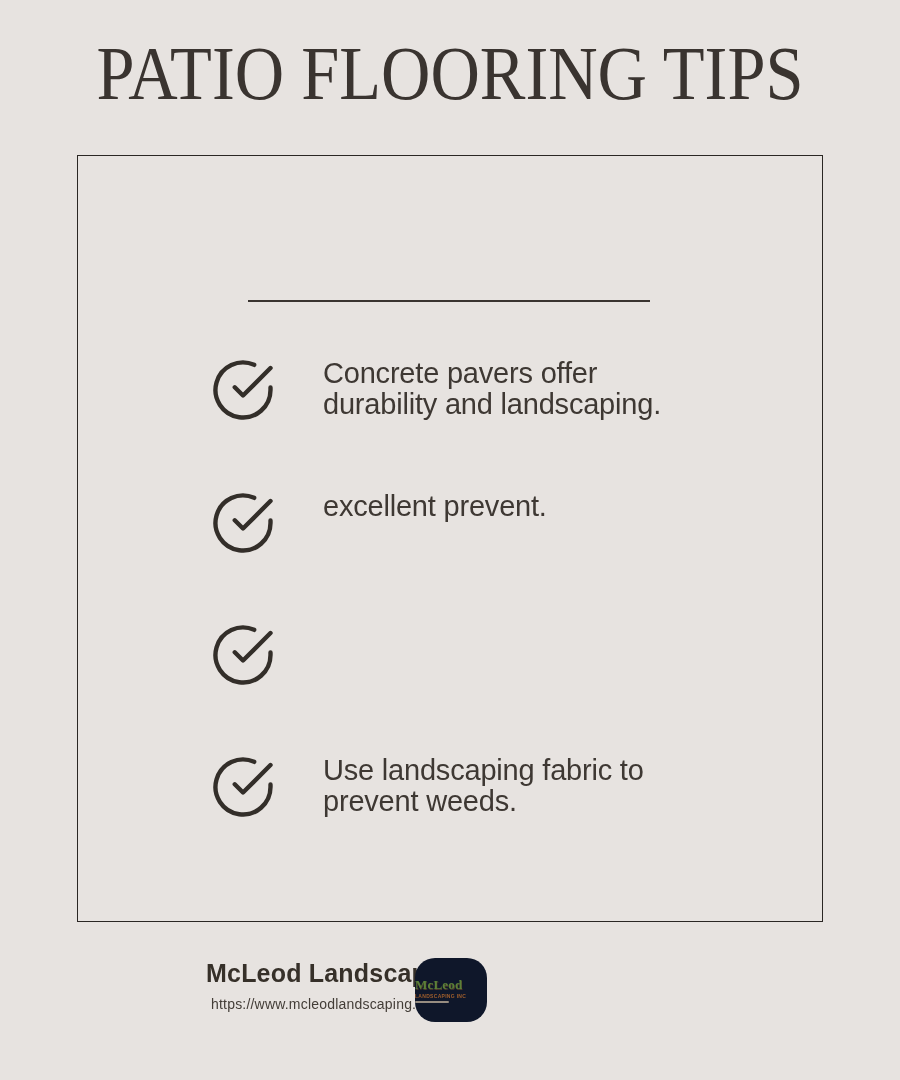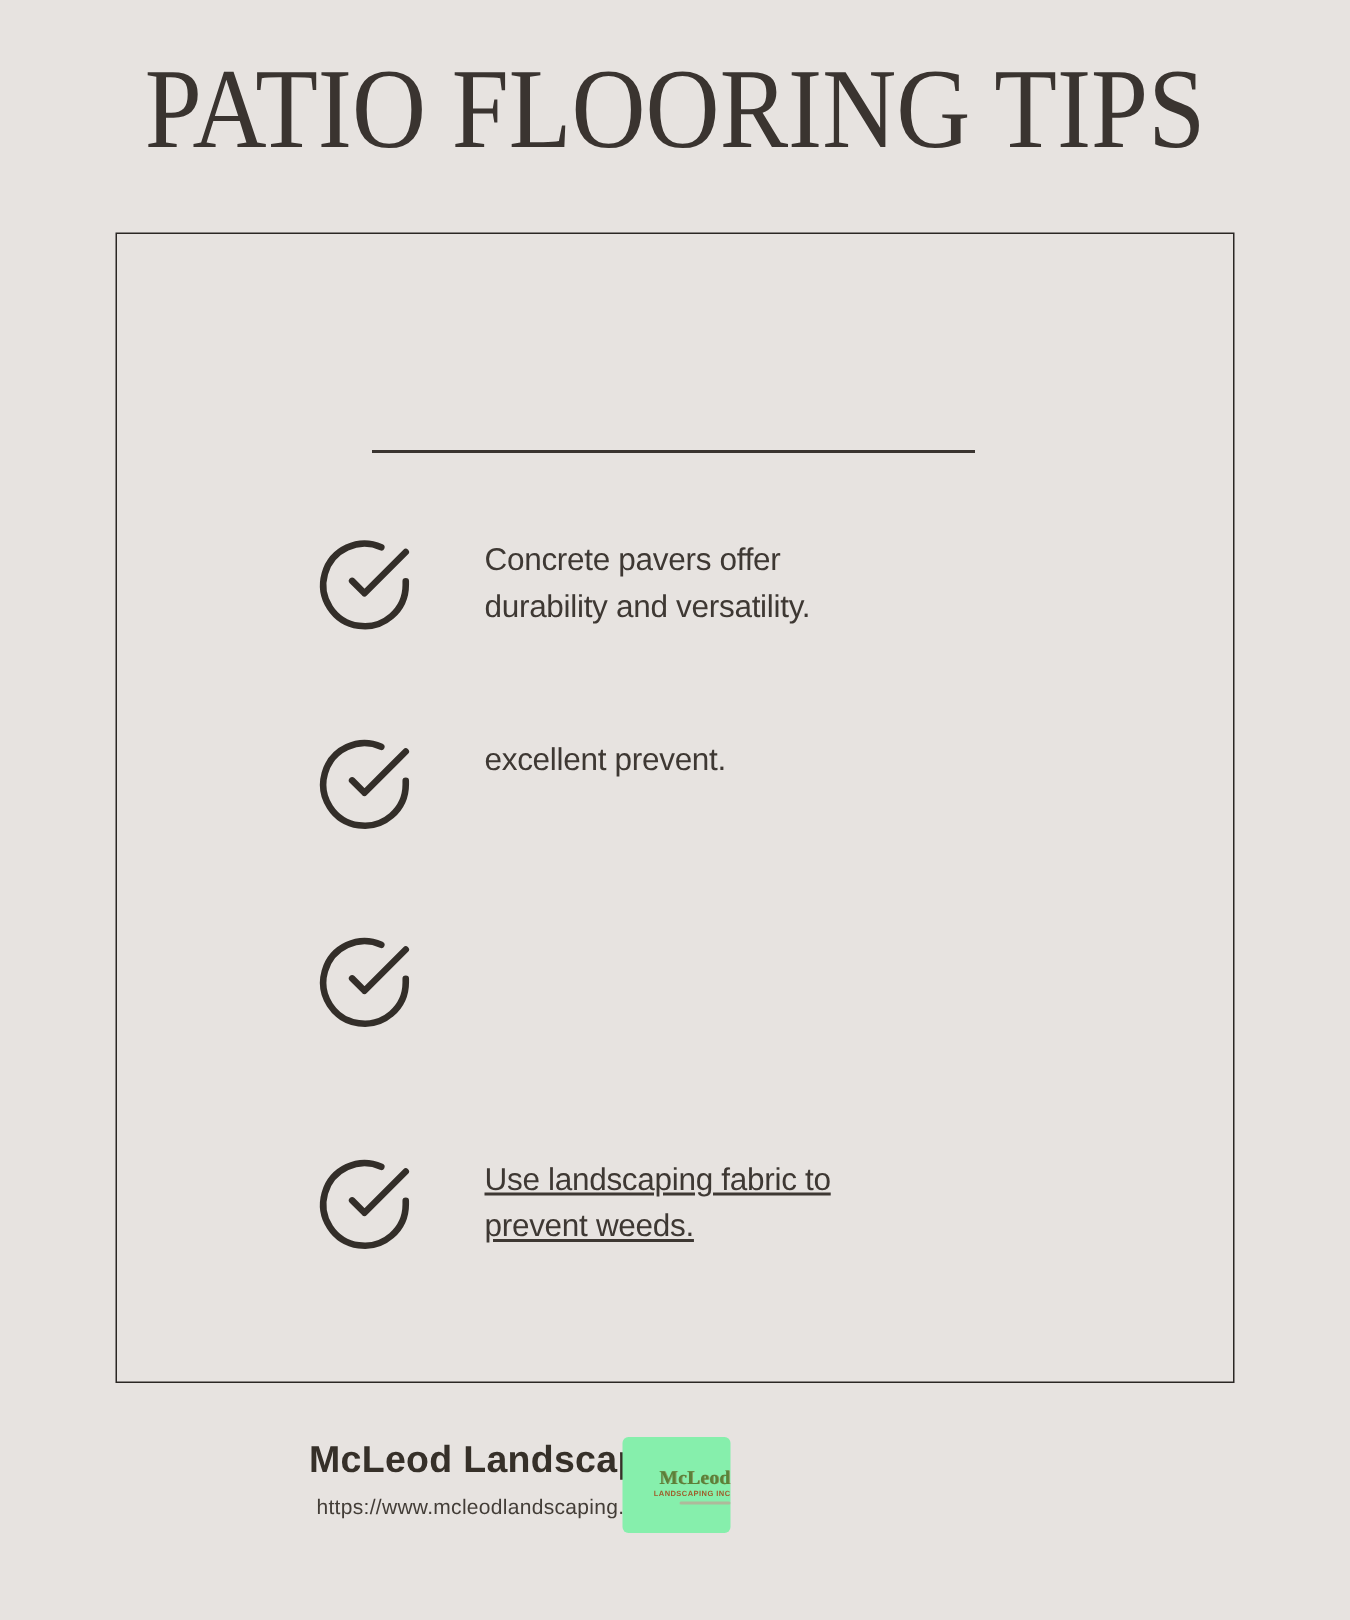--- a/index.html
+++ b/index.html
@@ -53,31 +53,31 @@
   .tip{
     position:absolute;
     left:132px;
     display:flex;
     align-items:flex-start;
     gap:47px;
   }
   .tip-1{top:201px;}
   .tip-2{top:334px;}
   .tip-3{top:466px;}
-  .tip-4{top:614px;text-decoration:underline;}
+  .tip-4{top:598px;}
 
   .check-icon{
     width:66px;height:66px;
     flex:0 0 66px;
     color:var(--icon-stroke);
   }
   .check-icon svg{width:66px;height:66px;display:block;}
 
   .tip-text{
-    font-size:21px;
+    font-size:29px;
     line-height:31px;
     letter-spacing:-0.2px;
     padding-top:1px;
     color:var(--text);
   }
   .tip-text span{display:block;white-space:nowrap;}
 
   .footer-brand{
     position:absolute;
     left:206px;top:960px;
@@ -96,25 +96,25 @@
     font-size:14px;
     letter-spacing:0.2px;
     color:#433d37;
     white-space:nowrap;
   }
 
   .logo-card{
     position:absolute;
     left:415px;top:958px;
     width:72px;height:64px;
-    background:#86efac;
-    border-radius:4px;
+    background:#0f172a;
+    border-radius:20px;
     display:flex;
     flex-direction:column;
-    align-items:flex-end;
+    align-items:flex-start;
     justify-content:center;
     gap:2px;
   }
   .logo-name{
     font-family:"Liberation Serif", serif;
     font-weight:bold;
     font-size:13px;
     line-height:13px;
     color:var(--logo-green);
     text-shadow:0.6px 0.6px 0 rgba(138,90,43,0.55);
@@ -147,21 +147,21 @@
 
     <div class="tip tip-1">
       <span class="check-icon">
         <svg viewBox="0 0 24 24" fill="none" stroke="currentColor" stroke-width="1.6" stroke-linecap="round" stroke-linejoin="round">
             <path d="M22 11.08V12a10 10 0 1 1-5.93-9.14"></path>
             <polyline points="22 4 12 14.01 9 11.01"></polyline>
           </svg>
       </span>
       <p class="tip-text">
         <span>Concrete pavers offer</span>
-        <span>durability and versatility.</span>
+        <span>durability and landscaping.</span>
       </p>
     </div>
 
     <div class="tip tip-2">
       <span class="check-icon">
         <svg viewBox="0 0 24 24" fill="none" stroke="currentColor" stroke-width="1.6" stroke-linecap="round" stroke-linejoin="round">
             <path d="M22 11.08V12a10 10 0 1 1-5.93-9.14"></path>
             <polyline points="22 4 12 14.01 9 11.01"></polyline>
           </svg>
       </span>

